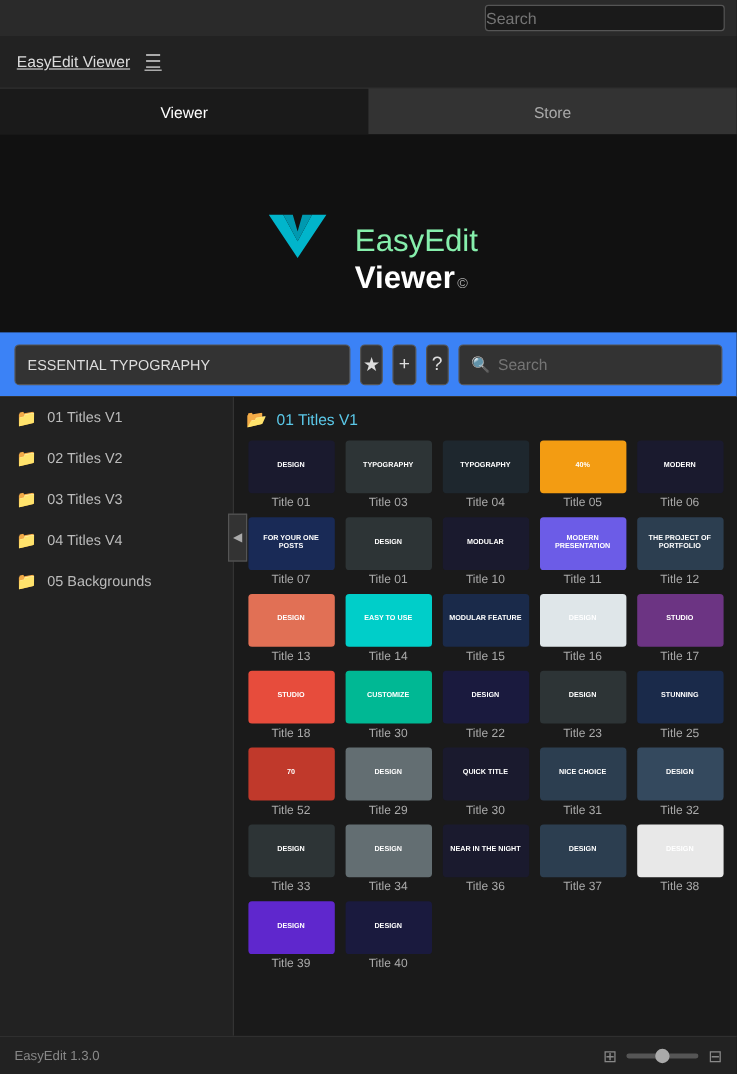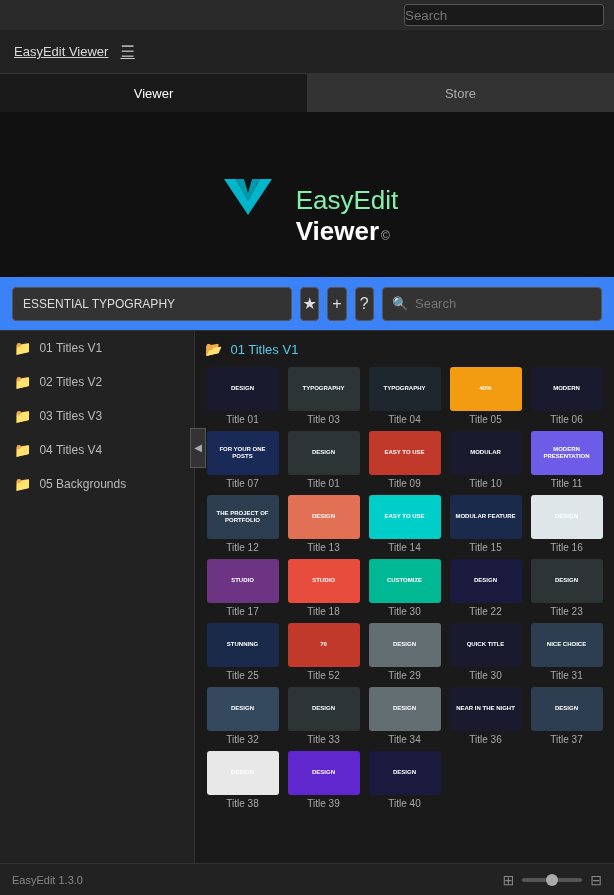--- a/index.html
+++ b/index.html
@@ -468,26 +468,20 @@
       </div>
       <span class="thumb-label">Title 07</span>
     </div>
         <div class="thumb-item">
       <div class="thumb-img t8">
         <span class="thumb-text">DESIGN</span>
       </div>
       <span class="thumb-label">Title 01</span>
     </div>
         <div class="thumb-item">
-      <div class="thumb-img t9">
-        <span class="thumb-text">EASY TO USE</span>
-      </div>
-      <span class="thumb-label">Title 09</span>
-    </div>
-        <div class="thumb-item">
       <div class="thumb-img t10">
         <span class="thumb-text">MODULAR</span>
       </div>
       <span class="thumb-label">Title 10</span>
     </div>
         <div class="thumb-item">
       <div class="thumb-img t11">
         <span class="thumb-text">MODERN
 PRESENTATION</span>
       </div>

